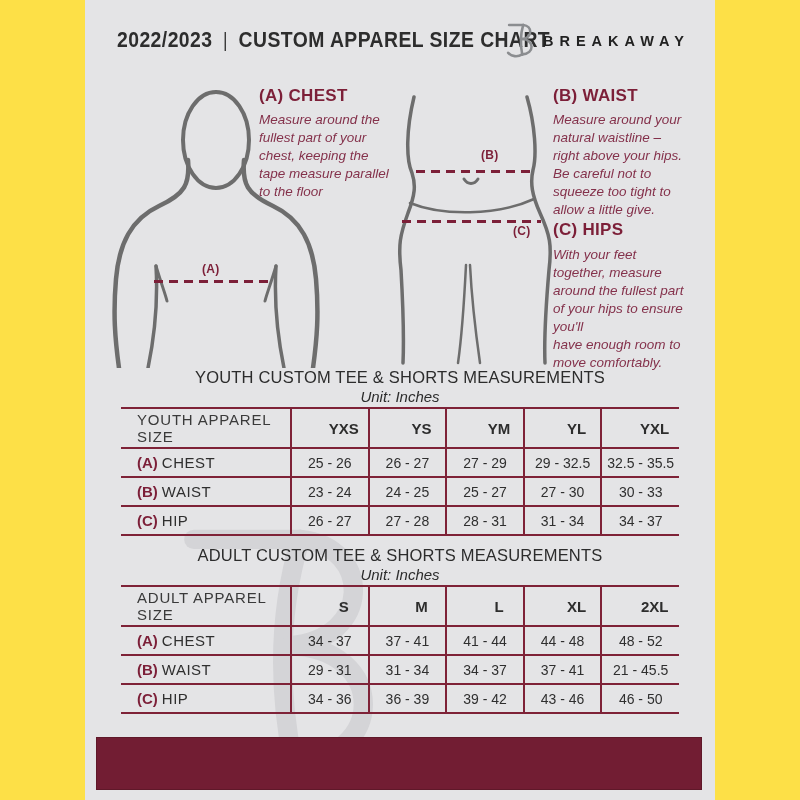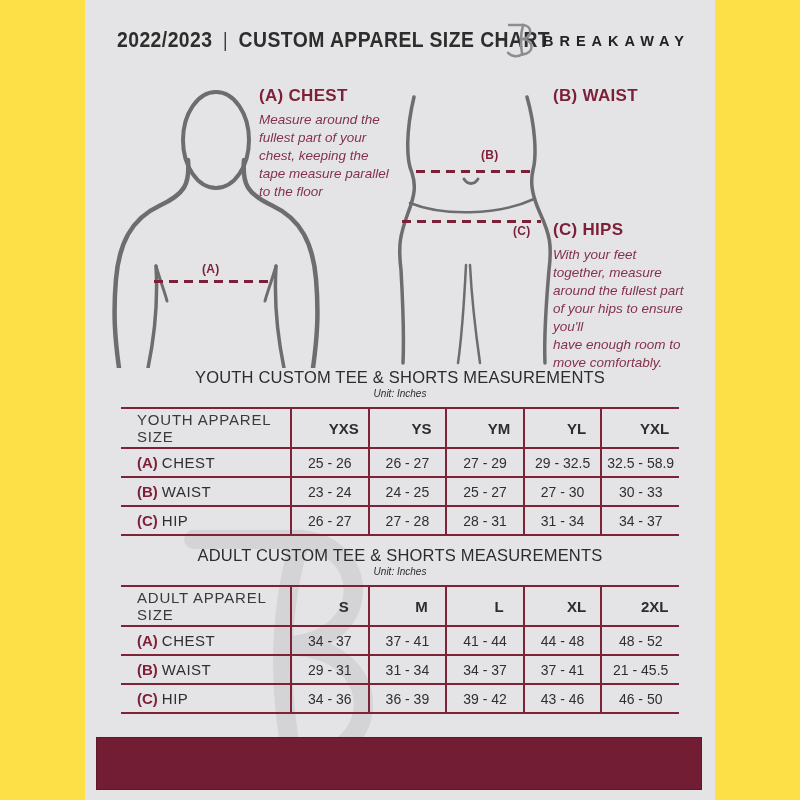--- a/index.html
+++ b/index.html
@@ -36,21 +36,21 @@
 
   
   .guide-head{position:absolute;font-size:17px;font-weight:700;color:var(--accent);letter-spacing:.3px;}
   .guide-text{position:absolute;font-size:13.5px;font-style:italic;color:#84314b;
     line-height:1.33;white-space:pre-line;}
 
   
   .section-title{position:absolute;left:36px;width:558px;text-align:center;
     font-size:16.5px;font-weight:400;color:#2c2c2c;letter-spacing:.2px;}
   .section-unit{position:absolute;left:36px;width:558px;text-align:center;
-    font-size:10px;font-style:italic;color:#2c2c2c;}
+    font-size:15px;font-style:italic;color:#2c2c2c;}
 
   
   .size-table{position:absolute;left:36px;width:558px;border-collapse:collapse;table-layout:fixed;z-index:1;}
   .size-table{border-top:2px solid var(--line);border-bottom:2px solid var(--line);}
   .size-table thead tr{border-bottom:2px solid var(--line);height:40px;}
   .size-table tbody tr{height:29px;}
   .size-table tbody tr + tr{border-top:2px solid var(--line);}
   .size-table th:not(:first-child),.size-table td:not(:first-child){border-left:2px solid var(--line);}
   .size-table col.c-label{width:170px;}
   .size-table th{font-size:15px;font-weight:700;color:#2d2d2d;text-align:center;padding-left:28px;}
@@ -119,20 +119,26 @@
     <div class="marker" style="left:428px;top:224px;">(C)</div>
 
     <div class="guide-head" style="left:174px;top:86px;">(A) CHEST</div>
     <div class="guide-text" style="left:174px;top:111px;width:165px;">Measure around the
 fullest part of your
 chest, keeping the
 tape measure parallel
 to the floor</div>
 
     <div class="guide-head" style="left:468px;top:86px;">(B) WAIST</div>
+    <div class="guide-text" style="left:468px;top:111px;width:160px;">Measure around your
+natural waistline –
+right above your hips.
+Be careful not to
+squeeze too tight to
+allow a little give.</div>
 
     <div class="guide-head" style="left:468px;top:220px;">(C) HIPS</div>
     <div class="guide-text" style="left:468px;top:246px;width:165px;">With your feet
 together, measure
 around the fullest part
 of your hips to ensure
 you'll
 have enough room to
 move comfortably.</div>
 
@@ -167,21 +173,21 @@
           <th>YXL</th>
         </tr>
       </thead>
       <tbody>
         <tr>
           <td class="label-cell"><span class="prefix">(A)</span><span>CHEST</span></td>
           <td>25 - 26</td>
           <td>26 - 27</td>
           <td>27 - 29</td>
           <td>29 - 32.5</td>
-          <td>32.5 - 58.9</td>
+          <td>32.5 - 35.5</td>
         </tr>
         <tr>
           <td class="label-cell"><span class="prefix">(B)</span><span>WAIST</span></td>
           <td>23 - 24</td>
           <td>24 - 25</td>
           <td>25 - 27</td>
           <td>27 - 30</td>
           <td>30 - 33</td>
         </tr>
         <tr>

